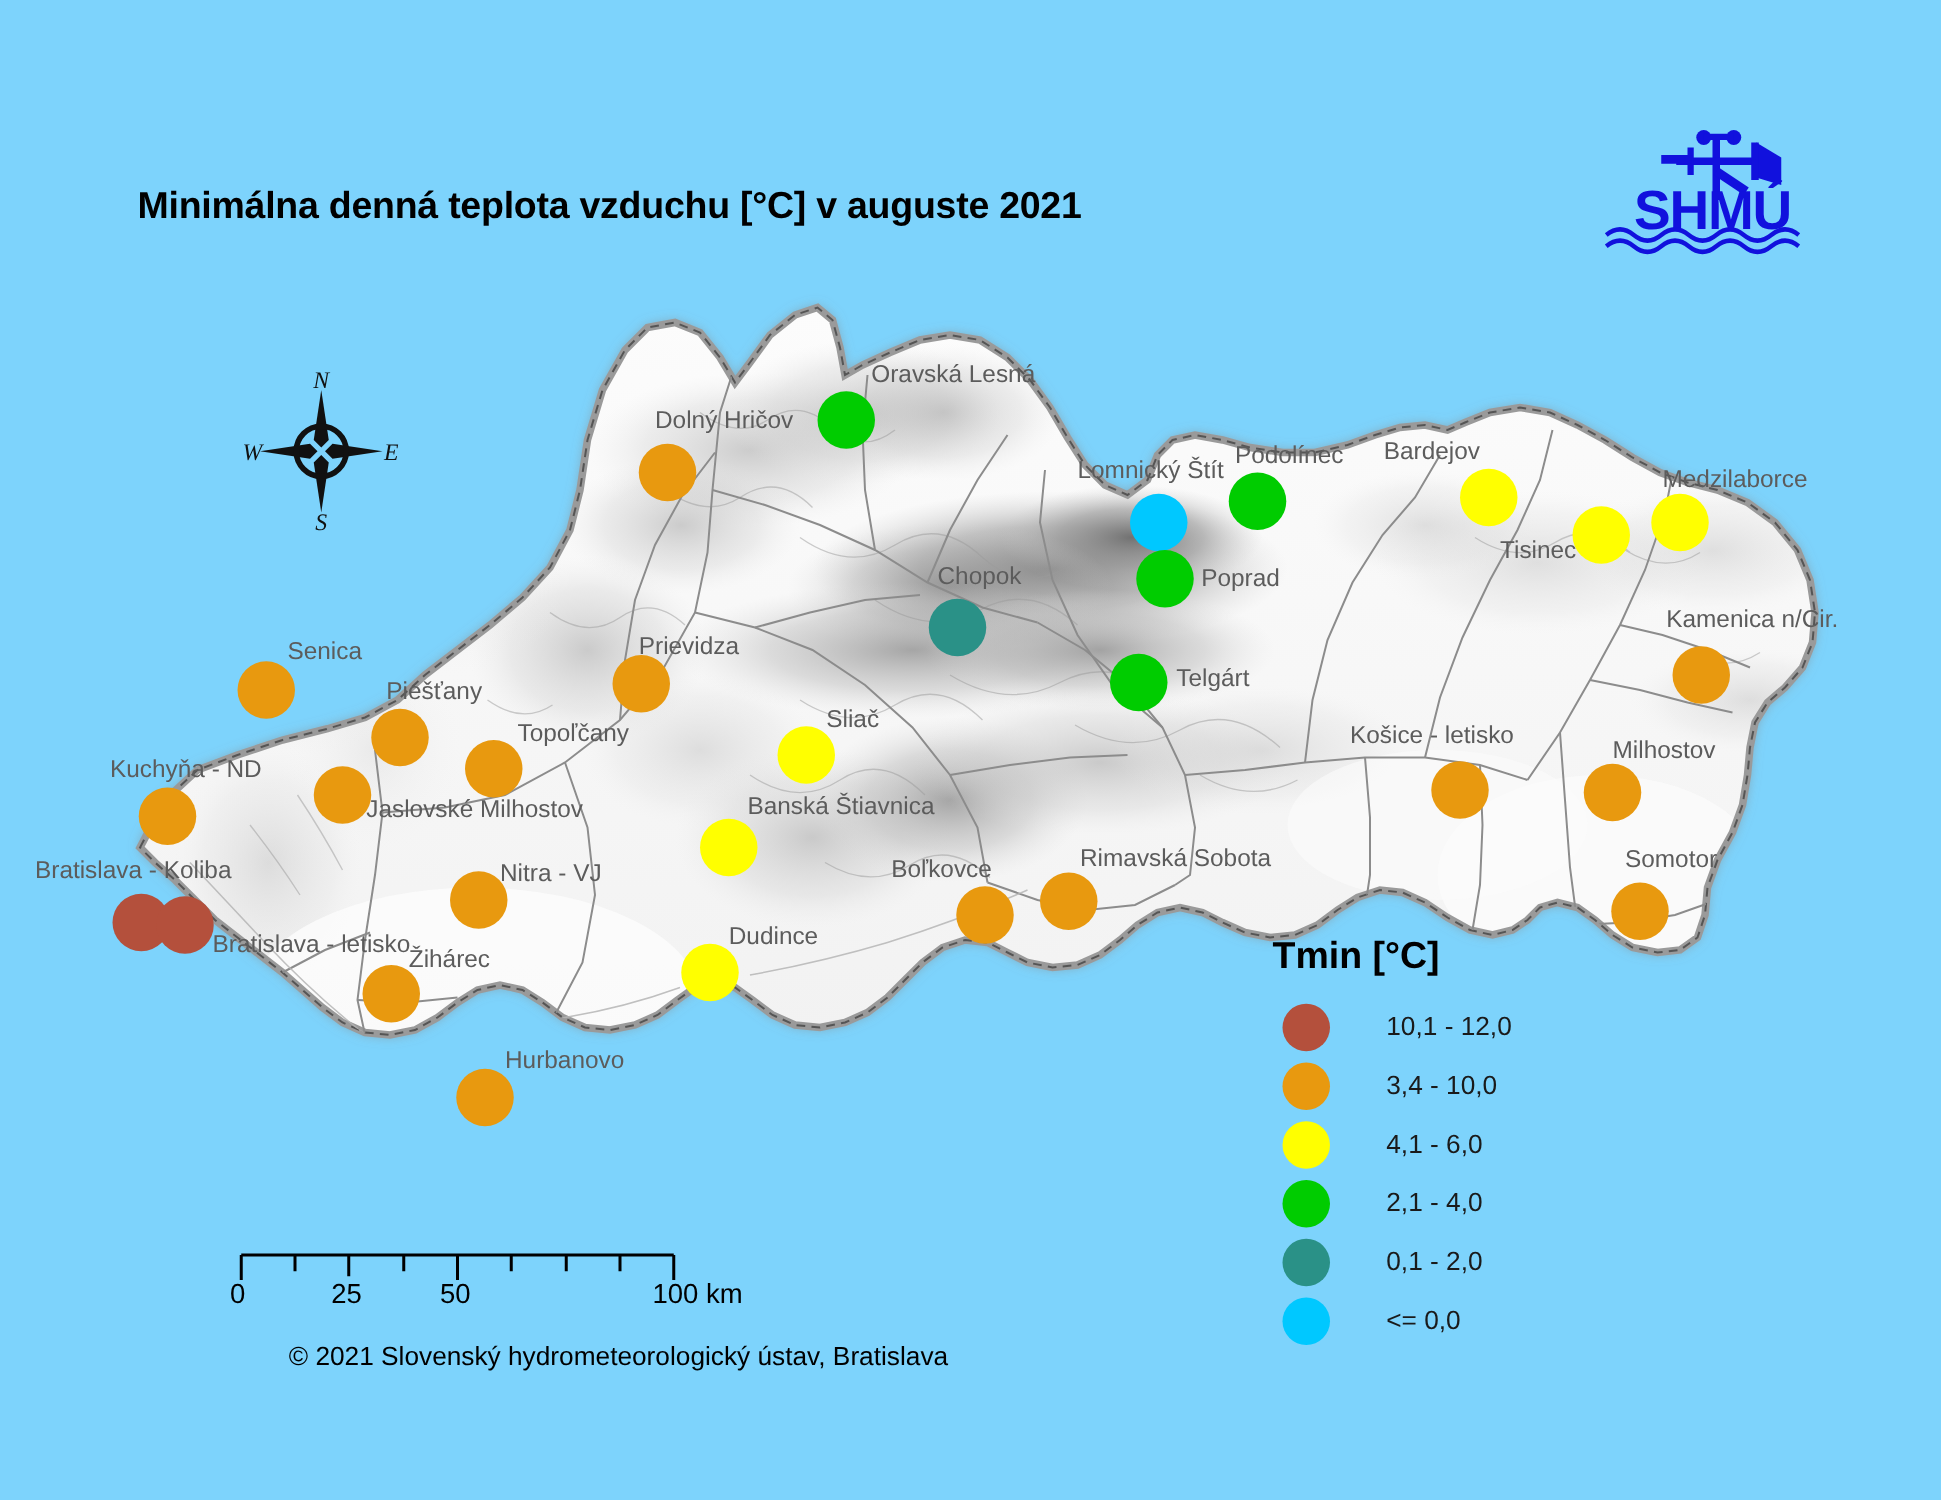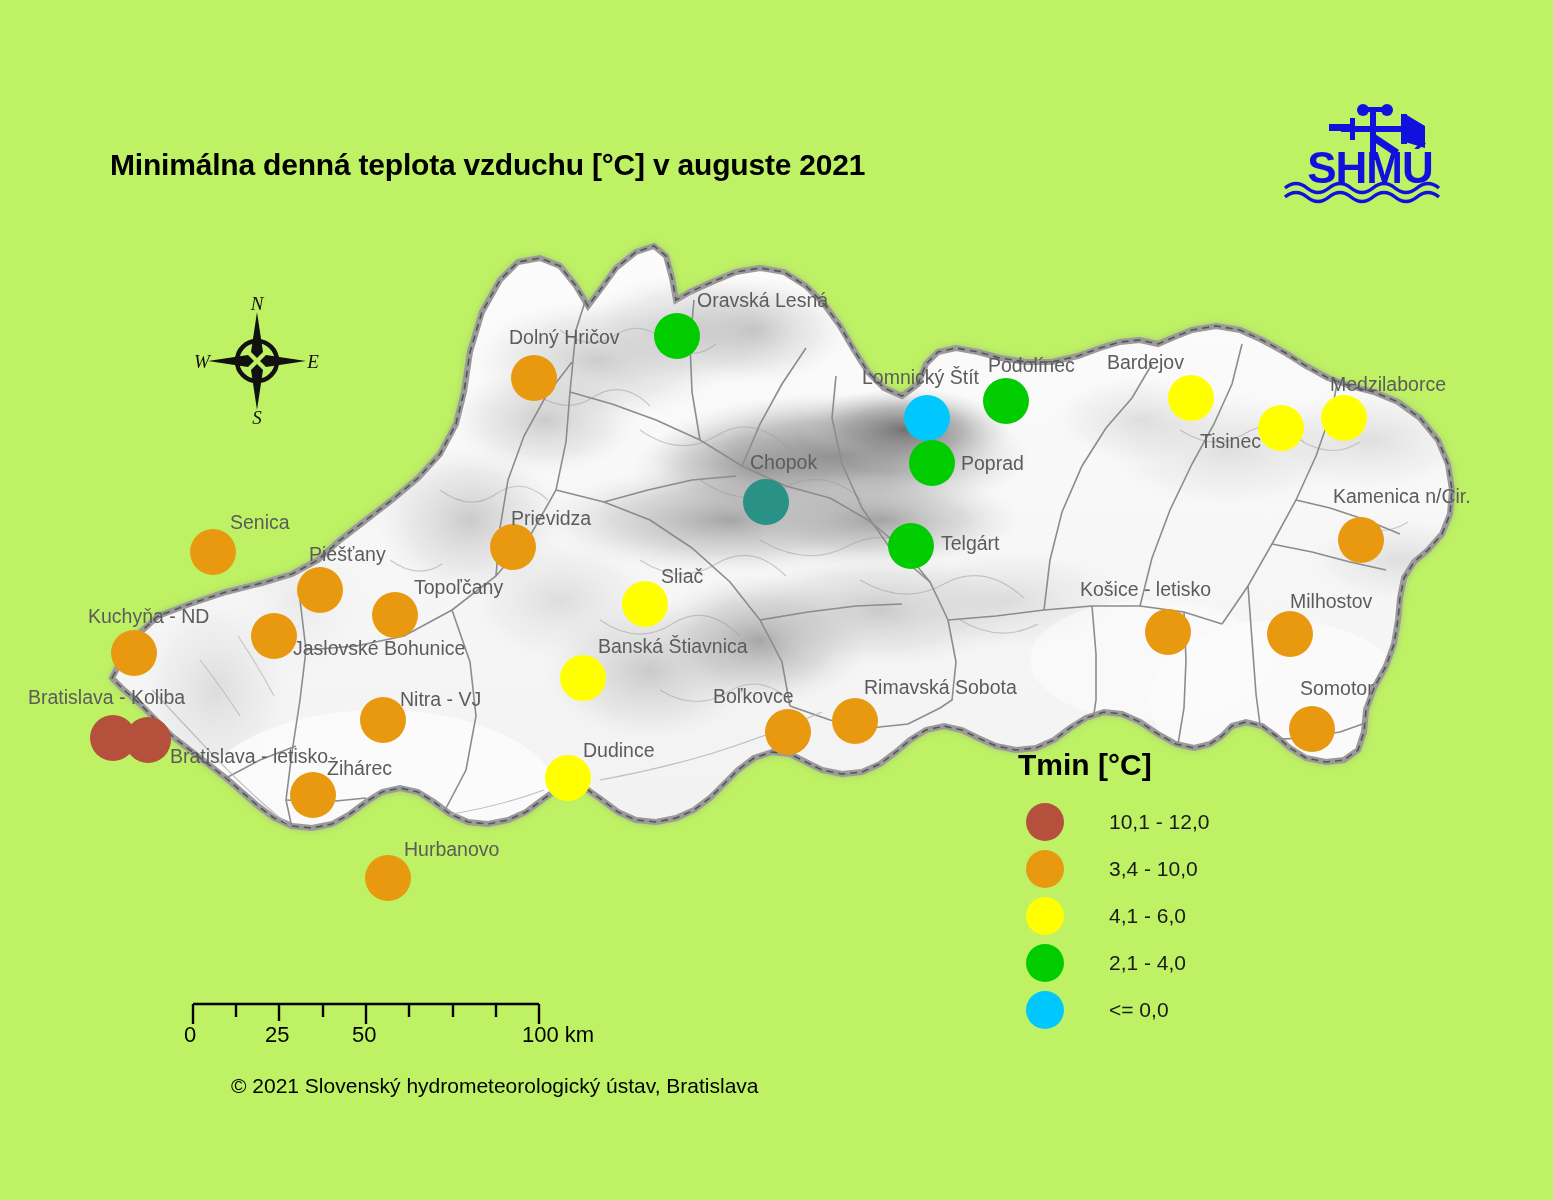--- a/index.html
+++ b/index.html
@@ -12,21 +12,21 @@
     height: 1200px;
     position: relative;
     overflow: hidden;
     font-family: "Liberation Sans", sans-serif;
   }
   #page {
     position: absolute;
     left: 0; top: 0;
     width: 1553px;
     height: 1200px;
-    background: #bef264;
+    background: #7dd3fc;
   }
 
   
   .title {
     position: absolute;
     left: 110px;
     top: 148px;
     font-size: 30px;
     font-weight: bold;
     color: #000000;
@@ -339,21 +339,21 @@
         <path d="M360 814 q46 8 92 0 q48 -8 92 -24"></path>
         <path d="M600 780 q56 -10 110 -26 q58 -18 112 -42"></path>
       </g>
     </svg>
   </div>
 
   <div id="stations">
       <div class="station-dot" title="Oravská Lesná — 2,1 - 4,0" style="left: 677px; top: 336px; width: 46px; height: 46px; background: rgb(0, 204, 0);"></div>
       <div class="station-label" style="left: 697px; top: 300px;">Oravská Lesná</div>
       <div class="station-dot" title="Dolný Hričov — 6,1 - 10,0" style="left: 534px; top: 378px; width: 46px; height: 46px; background: rgb(232, 153, 15);"></div>
-      <div class="station-label" style="left: 509px; top: 337px;">Dolný Hričov</div>
+      <div class="station-label" style="left: 524px; top: 337px;">Dolný Hričov</div>
       <div class="station-dot" title="Lomnický Štít — &lt;= 0,0" style="left: 927px; top: 418px; width: 46px; height: 46px; background: rgb(0, 200, 255);"></div>
       <div class="station-label" style="left: 862px; top: 377px; text-align: center;">Lomnický Štít</div>
       <div class="station-dot" title="Podolínec — 2,1 - 4,0" style="left: 1006px; top: 401px; width: 46px; height: 46px; background: rgb(0, 204, 0);"></div>
       <div class="station-label" style="left: 988px; top: 365px;">Podolínec</div>
       <div class="station-dot" title="Bardejov — 4,1 - 6,0" style="left: 1191px; top: 398px; width: 46px; height: 46px; background: rgb(255, 255, 0);"></div>
       <div class="station-label" style="left: 1107px; top: 362px;">Bardejov</div>
       <div class="station-dot" title="Medzilaborce — 4,1 - 6,0" style="left: 1344px; top: 418px; width: 46px; height: 46px; background: rgb(255, 255, 0);"></div>
       <div class="station-label" style="left: 1330px; top: 384px;">Medzilaborce</div>
       <div class="station-dot" title="Tisinec — 4,1 - 6,0" style="left: 1281px; top: 428px; width: 46px; height: 46px; background: rgb(255, 255, 0);"></div>
       <div class="station-label" style="left: 1200px; top: 441px;">Tisinec</div>
@@ -375,21 +375,21 @@
       <div class="station-label" style="left: 414px; top: 587px;">Topoľčany</div>
       <div class="station-dot" title="Sliač — 4,1 - 6,0" style="left: 645px; top: 604px; width: 46px; height: 46px; background: rgb(255, 255, 0);"></div>
       <div class="station-label" style="left: 661px; top: 576px;">Sliač</div>
       <div class="station-dot" title="Košice - letisko — 6,1 - 10,0" style="left: 1168px; top: 632px; width: 46px; height: 46px; background: rgb(232, 153, 15);"></div>
       <div class="station-label" style="left: 1080px; top: 589px;">Košice - letisko</div>
       <div class="station-dot" title="Milhostov — 6,1 - 10,0" style="left: 1290px; top: 634px; width: 46px; height: 46px; background: rgb(232, 153, 15);"></div>
       <div class="station-label" style="left: 1290px; top: 601px;">Milhostov</div>
       <div class="station-dot" title="Kuchyňa - ND — 6,1 - 10,0" style="left: 134px; top: 653px; width: 46px; height: 46px; background: rgb(232, 153, 15);"></div>
       <div class="station-label" style="left: 88px; top: 616px;">Kuchyňa - ND</div>
       <div class="station-dot" title="Jaslovské Bohunice — 6,1 - 10,0" style="left: 274px; top: 636px; width: 46px; height: 46px; background: rgb(232, 153, 15);"></div>
-      <div class="station-label" style="left: 293px; top: 648px;">Jaslovské Bohunice</div>
+      <div class="station-label" style="left: 293px; top: 648px;">Jaslovské Milhostov</div>
       <div class="station-dot" title="Banská Štiavnica — 4,1 - 6,0" style="left: 583px; top: 678px; width: 46px; height: 46px; background: rgb(255, 255, 0);"></div>
       <div class="station-label" style="left: 598px; top: 646px;">Banská Štiavnica</div>
       <div class="station-dot" title="Bratislava - Koliba — 10,1 - 12,0" style="left: 113px; top: 738px; width: 46px; height: 46px; background: rgb(180, 80, 60);"></div>
       <div class="station-label" style="left: 28px; top: 697px;">Bratislava - Koliba</div>
       <div class="station-dot" title="Bratislava - letisko — 10,1 - 12,0" style="left: 148px; top: 740px; width: 46px; height: 46px; background: rgb(180, 80, 60);"></div>
       <div class="station-label" style="left: 170px; top: 756px;">Bratislava - letisko</div>
       <div class="station-dot" title="Nitra - VJ — 6,1 - 10,0" style="left: 383px; top: 720px; width: 46px; height: 46px; background: rgb(232, 153, 15);"></div>
       <div class="station-label" style="left: 400px; top: 699px;">Nitra - VJ</div>
       <div class="station-dot" title="Boľkovce — 6,1 - 10,0" style="left: 788px; top: 732px; width: 46px; height: 46px; background: rgb(232, 153, 15);"></div>
       <div class="station-label" style="left: 713px; top: 696px;">Boľkovce</div>
@@ -434,20 +434,24 @@
         </div>
         <div class="legend-row">
           <div class="legend-swatch" style="background: rgb(255, 255, 0);"></div>
           <div class="legend-text">4,1 - 6,0</div>
         </div>
         <div class="legend-row">
           <div class="legend-swatch" style="background: rgb(0, 204, 0);"></div>
           <div class="legend-text">2,1 - 4,0</div>
         </div>
         <div class="legend-row">
+          <div class="legend-swatch" style="background: rgb(42, 145, 135);"></div>
+          <div class="legend-text">0,1 - 2,0</div>
+        </div>
+        <div class="legend-row">
           <div class="legend-swatch" style="background: rgb(0, 200, 255);"></div>
           <div class="legend-text">&lt;= 0,0</div>
         </div>
       </div>
   </div>
 
   <div class="scalebar">
     <svg viewBox="0 0 350 40" width="350" height="40">
       <g stroke="#000000" stroke-width="2.4" fill="none">
         <line x1="2" y1="2" x2="348" y2="2"></line>

